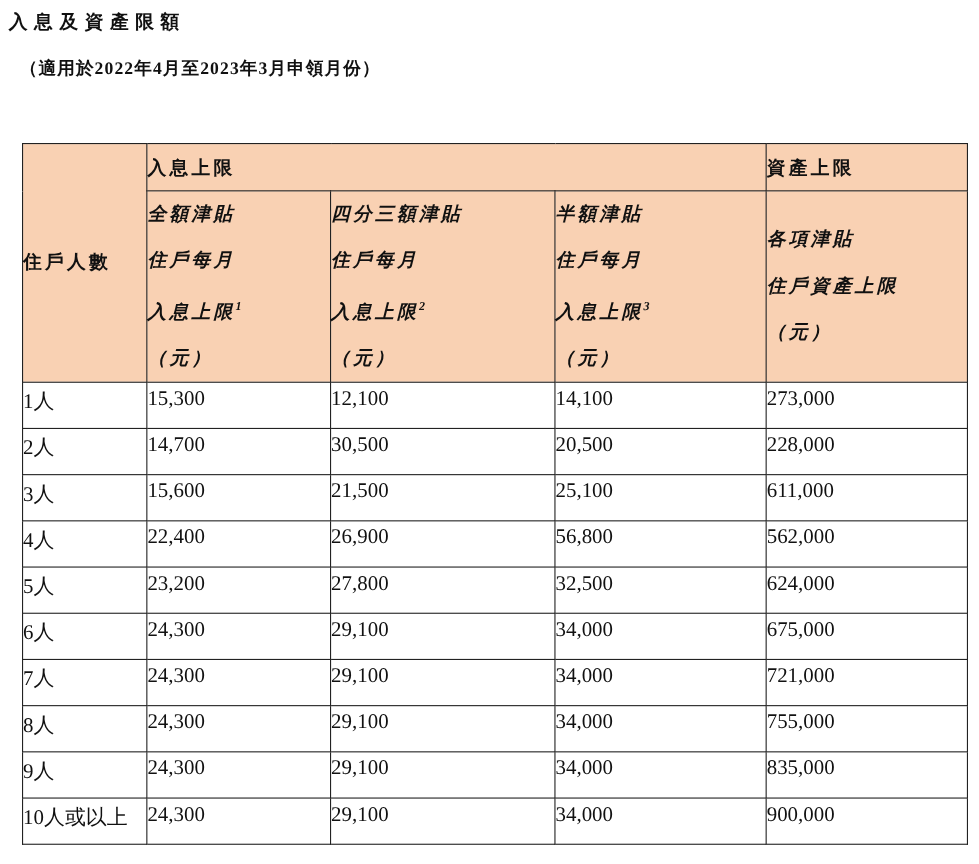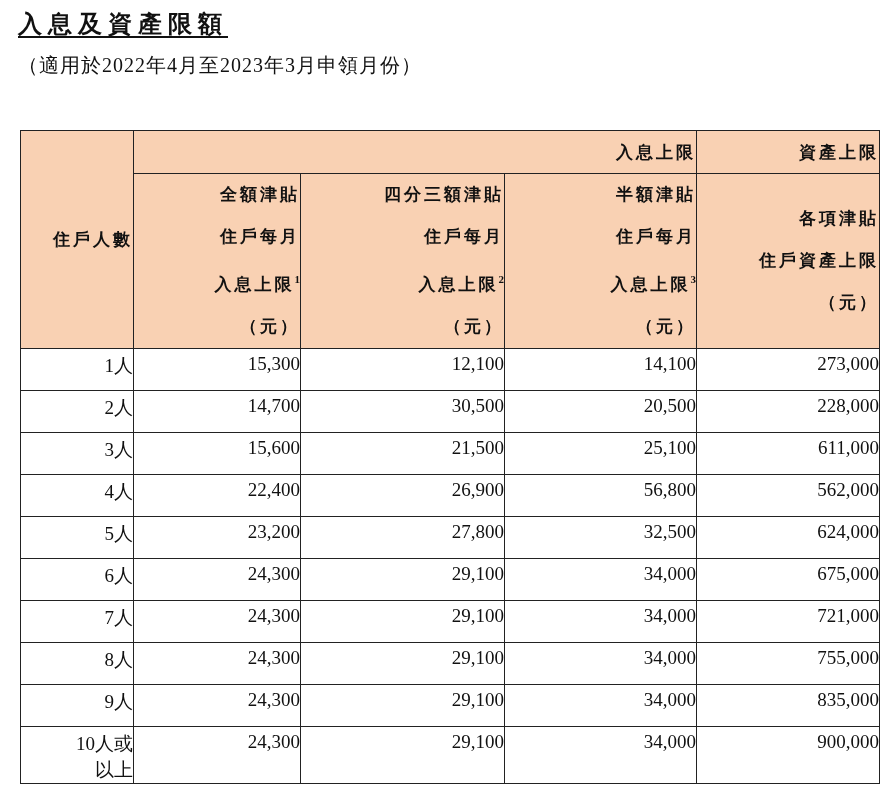--- a/index.html
+++ b/index.html
@@ -1,31 +1,31 @@
 <!DOCTYPE html>
 <html><head>
 <meta charset="utf-8">
 <style>
   html, body { margin:0; padding:0; background:#ffffff; }
   body { width:890px; height:785px; position:relative; overflow:hidden;
          font-family:"Liberation Serif","DejaVu Serif",serif; color:#111; }
-  .title { position:absolute; left:18px; top:8px; font-size:24px; font-weight:bold;
-           letter-spacing:6px; text-decoration:underline; text-underline-offset:4px;
+  .title { position:absolute; left:8px; top:8px; font-size:17px; font-weight:bold;
+           letter-spacing:6px; text-underline-offset:4px;
            text-decoration-thickness:2px; }
-  .subtitle { position:absolute; left:18px; top:52px; font-size:20px; letter-spacing:1px; }
+  .subtitle { position:absolute; left:18px; top:52px; font-size:16px; letter-spacing:1px;font-weight:bold; }
   table { position:absolute; left:20px; top:130px; border-collapse:collapse;
           table-layout:fixed; width:859px; }
-  td, th { border:1.5px solid #222; text-align:right; padding:0; }
+  td, th { border:1.5px solid #222; text-align:left; padding:0; }
   th { background:#f9d1b3; font-weight:bold; font-size:17px; letter-spacing:3px; }
   th.grp { height:42px; }
-  th.sub { height:168px; line-height:42px; vertical-align:middle; }
+  th.sub { height:168px; line-height:42px; vertical-align:middle;font-style:italic; }
   th.sub .ln { display:block; }
   sup { font-size:11px; letter-spacing:0; }
   td { height:42px; font-size:19px; vertical-align:top; padding-top:4px; box-sizing:border-box; }
-  td.ppl { letter-spacing:0;padding-left:48px; }
+  td.ppl { letter-spacing:0; }
 </style>
 </head>
 <body>
 
 <div class="title">入息及資產限額</div>
 <div class="subtitle">（適用於2022年4月至2023年3月申領月份）</div>
 
 <table>
   <colgroup>
     <col style="width:113px">

